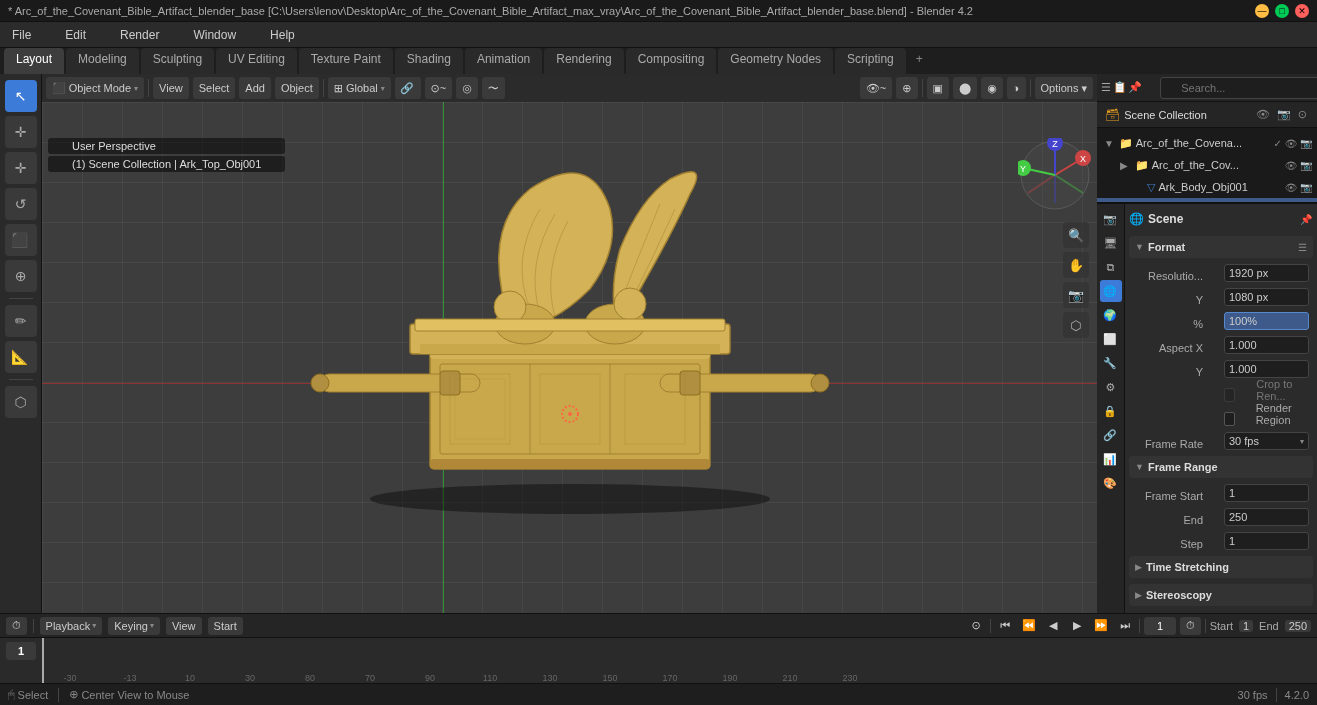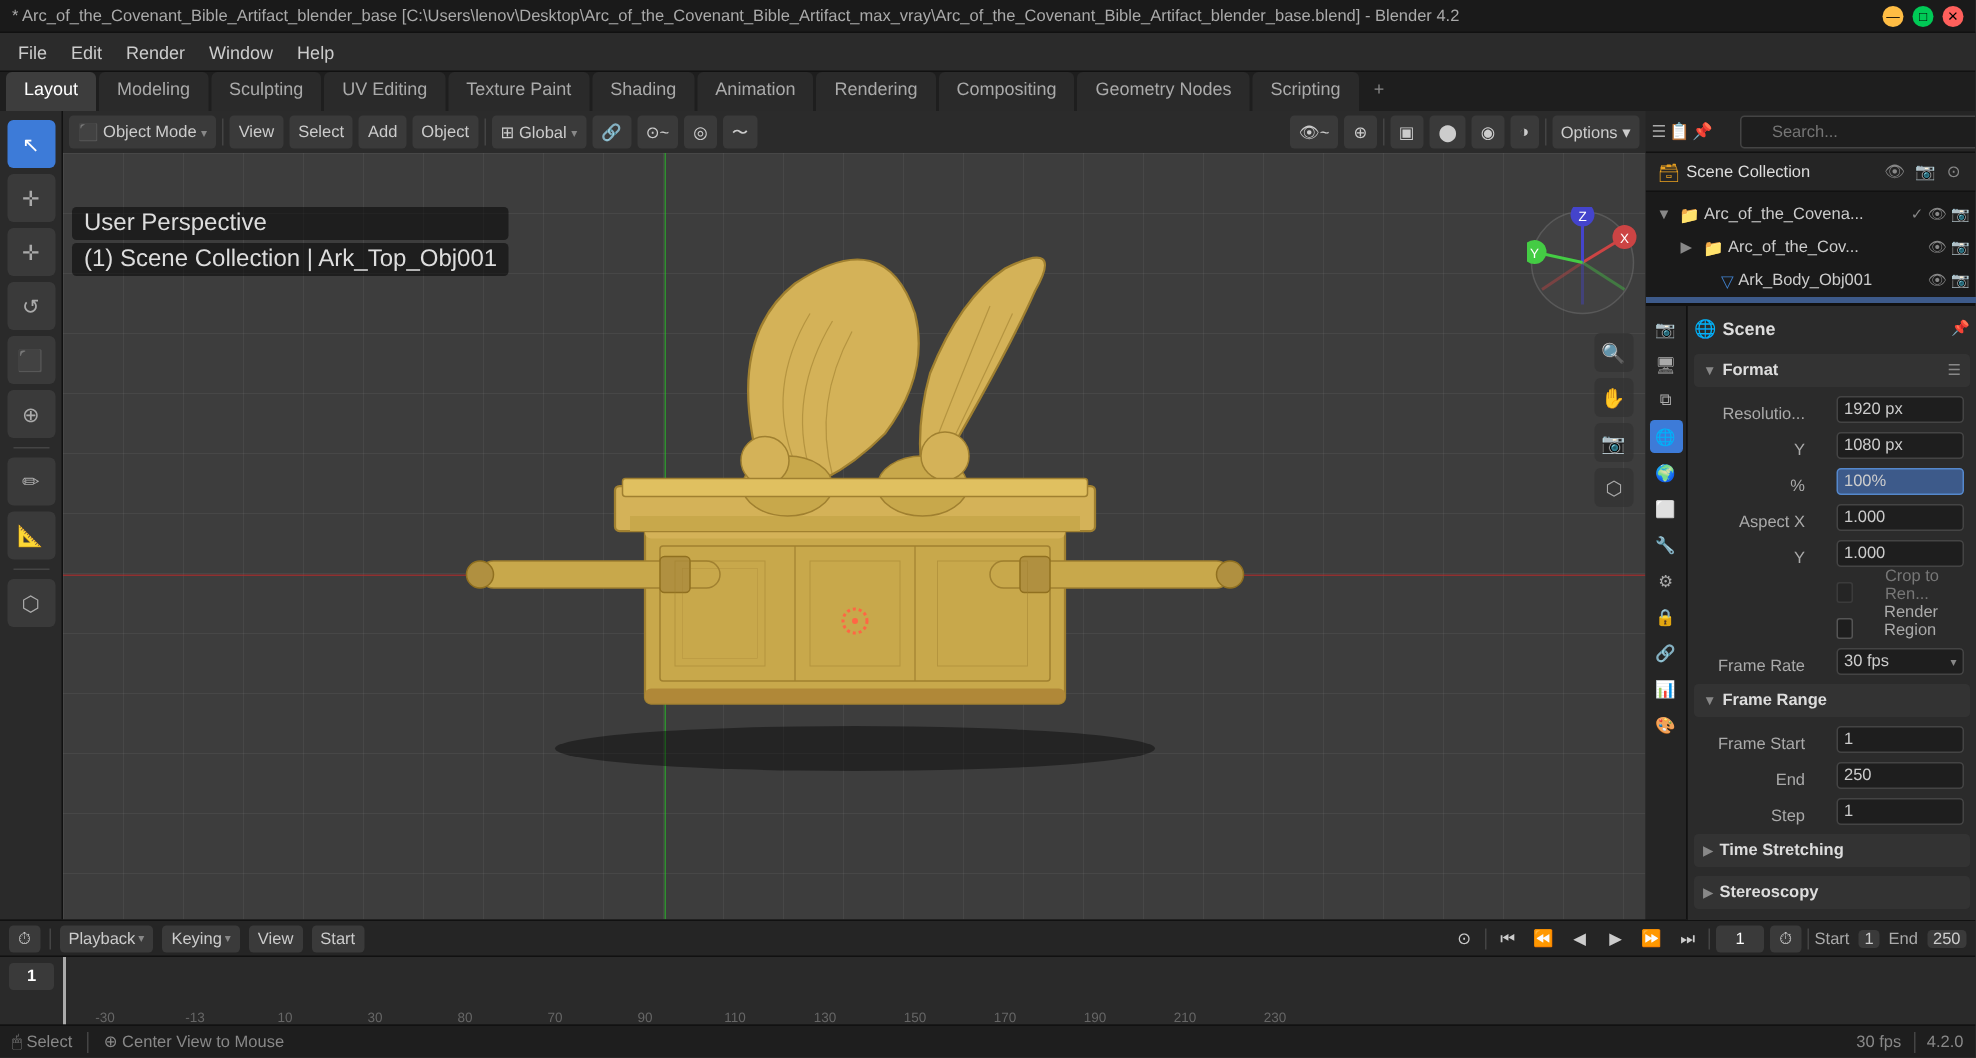--- a/index.html
+++ b/index.html
@@ -48,21 +48,21 @@
     .title-btn.max { background: #00ca56; }
     .title-btn.close { background: #ff605c; }
 
     
     .menu-bar {
       height: 26px;
       background: #2b2b2b;
       display: flex;
       align-items: center;
       padding: 0 4px;
-      gap: 0;
+      gap: 18px;
       border-bottom: 1px solid #111;
     }
     .menu-item {
       padding: 2px 8px;
       border-radius: 3px;
       cursor: pointer;
       font-size: 12px;
       color: #ccc;
       white-space: nowrap;
     }
@@ -129,23 +129,23 @@
     .viewport-header {
       position: absolute;
       top: 6px; left: 6px;
       z-index: 10;
       display: flex;
       flex-direction: column;
       gap: 2px;
     }
     .viewport-info {
       background: rgba(0,0,0,0.5);
-      padding: 2px 8px;
-      border-radius: 3px;
-      font-size: 16px;
+      padding: 2px 24px;
+      border-radius: 3px;
+      font-size: 11px;
       color: #ddd;
     }
 
     
     .viewport-toolbar {
       position: absolute;
       top: 0; left: 0; right: 0;
       height: 28px;
       background: #2b2b2b;
       display: flex;

